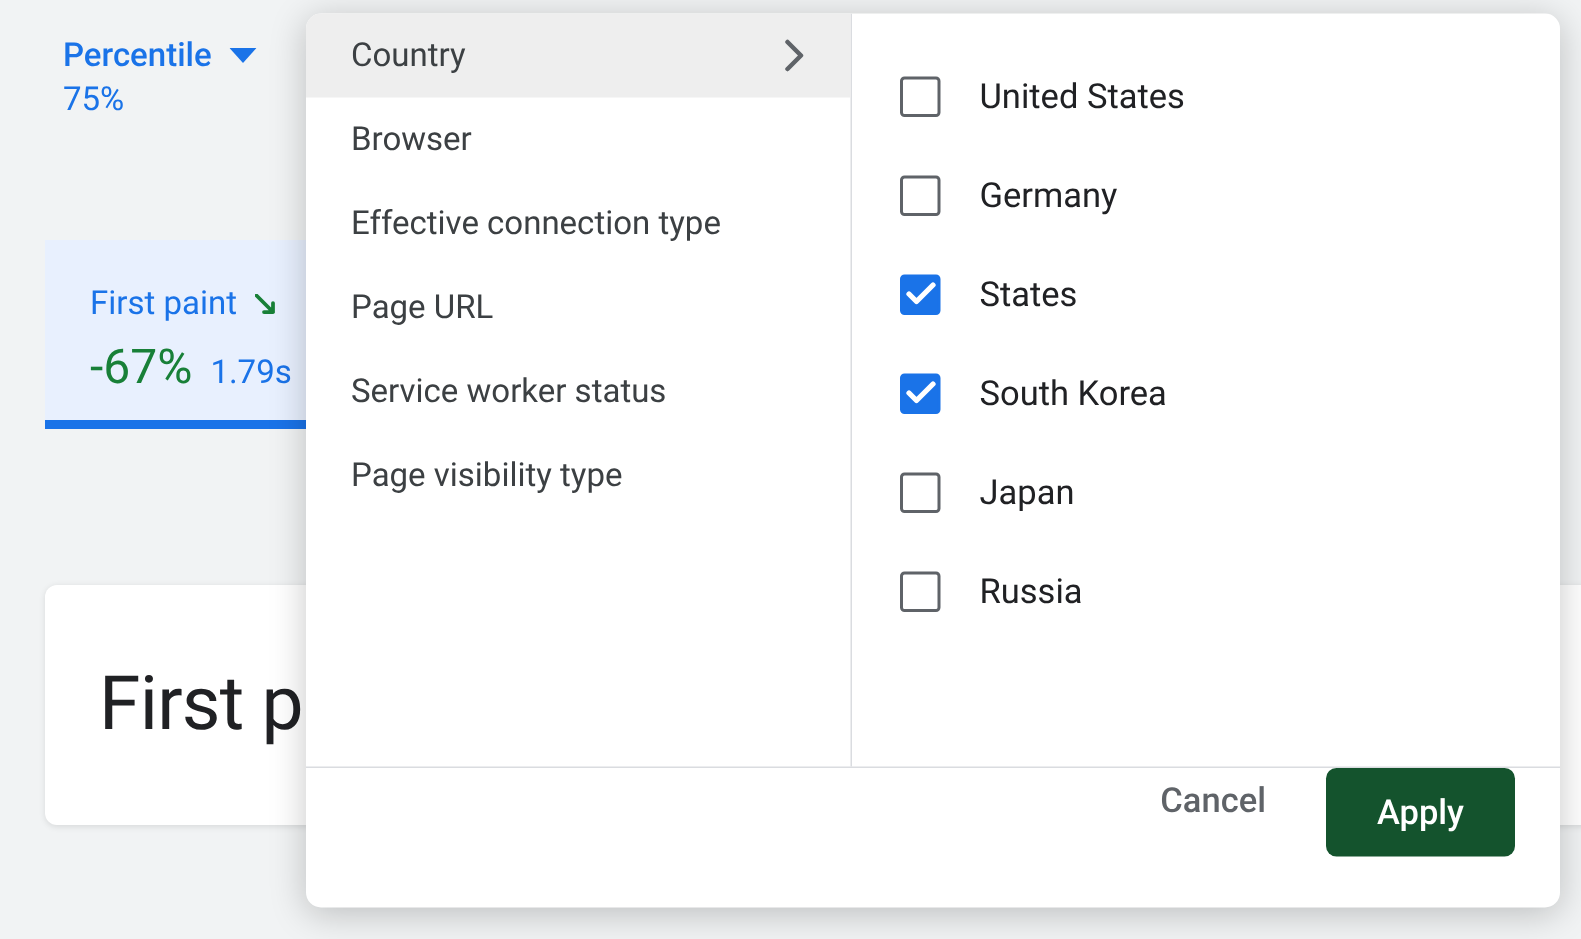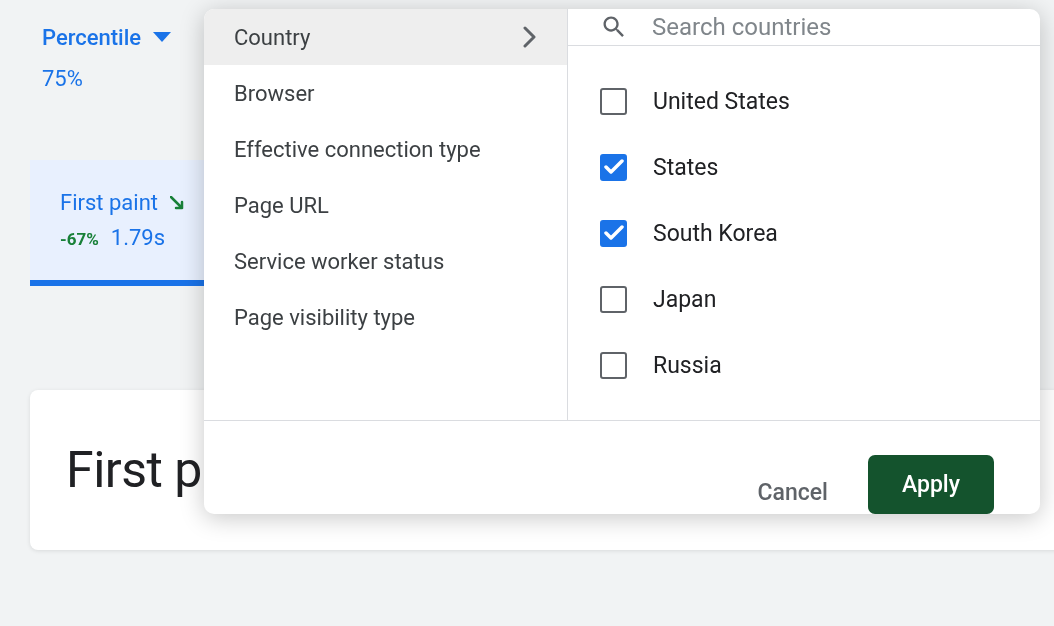--- a/index.html
+++ b/index.html
@@ -40,21 +40,20 @@
       font-size: 22px;
       line-height: 1.3;
     }
     
     .percentile-label {
       font-weight: 500;
     }
     
     .percentile-value {
       font-weight: 400;
-      margin-top: 12px;
     }
     
     .percentile-dropdown-icon {
       margin-top: 8px;
     }
     
     .metric-card {
       position: absolute;
       top: 160px;
       left: 30px;
@@ -79,22 +78,22 @@
     
     .metric-values-row {
       display: flex;
       align-items: baseline;
       gap: 12px;
       margin-top: 10px;
     }
     
     .metric-delta {
       color: #188038;
-      font-size: 17px;
-      font-weight: 700;
+      font-size: 32px;
+      font-weight: 400;
     }
     
     .metric-time {
       color: #1a73e8;
       font-size: 22px;
     }
     
     .heading-card {
       position: absolute;
       top: 390px;
@@ -122,21 +121,21 @@
       font-weight: 500;
       color: #202124;
     }
     
     
     .filter-popover {
       position: absolute;
       top: 9px;
       left: 204px;
       width: 836px;
-      height: 505px;
+      height: 596px;
       background: #fff;
       border-radius: 10px;
       box-shadow: 0 4px 24px rgba(0,0,0,0.22);
       display: flex;
       flex-direction: column;
       overflow: hidden;
     }
     
     .filter-body {
       flex: 1;
@@ -241,23 +240,23 @@
     
     .option-label {
       font-size: 23px;
       color: #202124;
     }
     
     .filter-footer {
       height: 94px;
       border-top: 1px solid #dadce0;
       display: flex;
-      align-items: flex-end;
+      align-items: flex-start;
       justify-content: flex-end;
-      padding: 0 46px;
+      padding: 0 30px;
       gap: 28px;
     }
     
     .btn-cancel {
       background: none;
       border: none;
       font-size: 23px;
       color: #5f6368;
       font-weight: 500;
       cursor: pointer;
@@ -329,30 +328,28 @@
           <span>Page URL</span>
         </div>
         <div class="filter-category">
           <span>Service worker status</span>
         </div>
         <div class="filter-category">
           <span>Page visibility type</span>
         </div>
       </div>
     <div class="filter-right">
-      <div class="search-row">
-        <svg class="search-icon-svg" width="28" height="28" viewBox="0 0 24 24">
-          <path d="M15.5 14h-.79l-.28-.27C15.41 12.59 16 11.11 16 9.5 16 5.91 13.09 3 9.5 3S3 5.91 3 9.5 5.91 16 9.5 16c1.61 0 3.09-.59 4.23-1.57l.27.28v.79l5 4.99L20.49 19l-4.99-5zm-6 0C7.01 14 5 11.99 5 9.5S7.01 5 9.5 5 14 7.01 14 9.5 11.99 14 9.5 14z" fill="#5f6368"></path>
-        </svg>
-        <input class="search-input" type="text" placeholder="Search countries" style="">
-      </div>
       <div class="options-list" id="options-list">
           <div class="option-row">
             <div class="checkbox"></div>
             <span class="option-label">United States</span>
+          </div>
+          <div class="option-row">
+            <div class="checkbox"></div>
+            <span class="option-label">Germany</span>
           </div>
           <div class="option-row">
             <div class="checkbox checked">
               <svg width="20" height="16" viewBox="0 0 20 16">
                 <path d="M2 8 L7 13 L18 2" stroke="#fff" stroke-width="3.5" fill="none" stroke-linecap="round" stroke-linejoin="round"></path>
               </svg>
             </div>
             <span class="option-label">States</span>
           </div>
           <div class="option-row">

